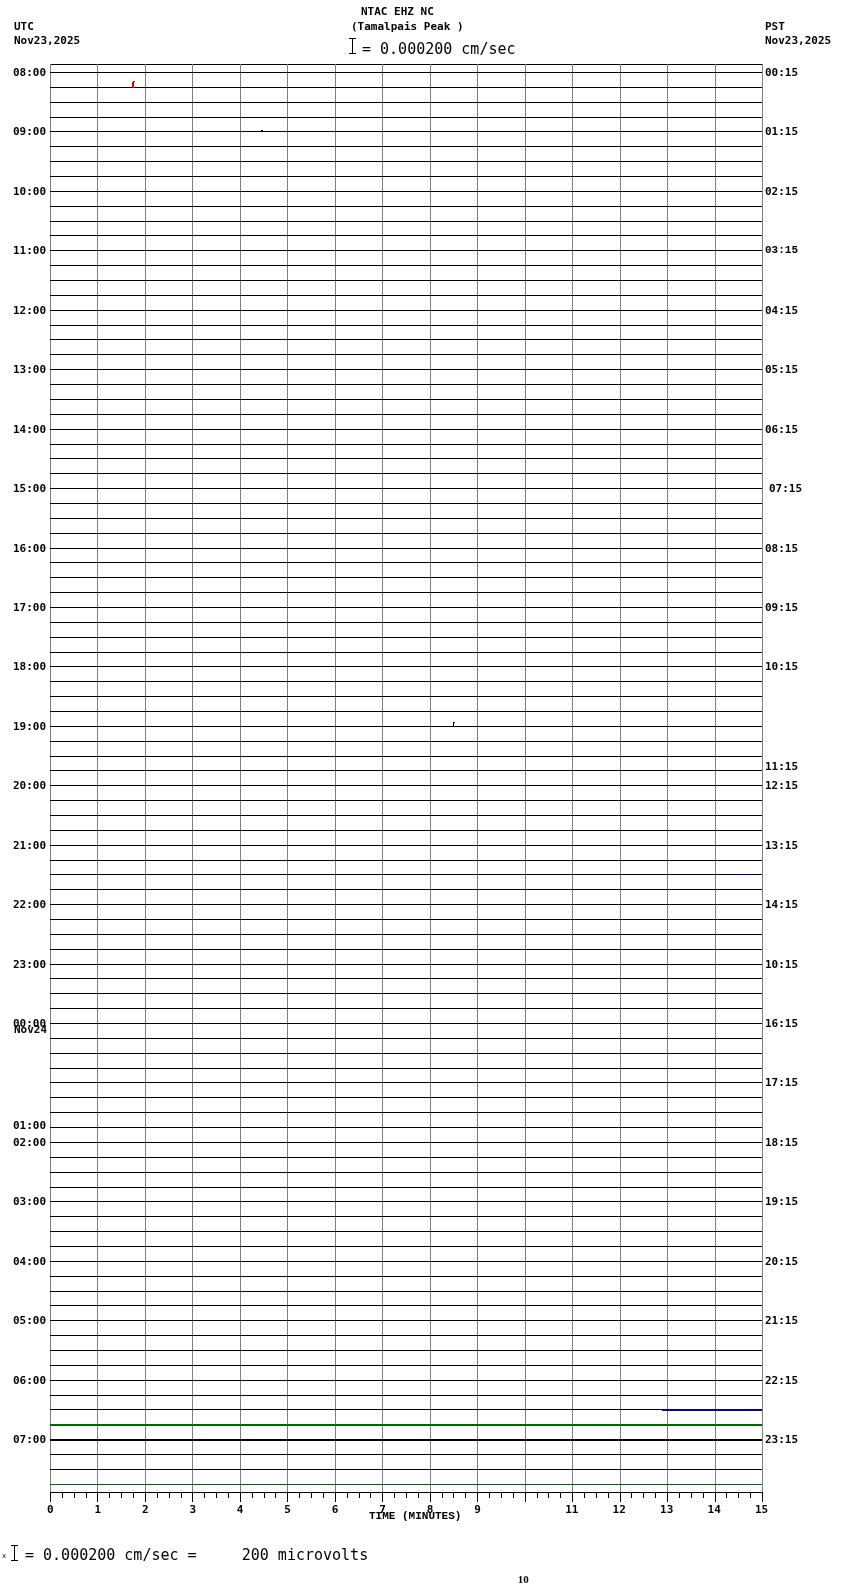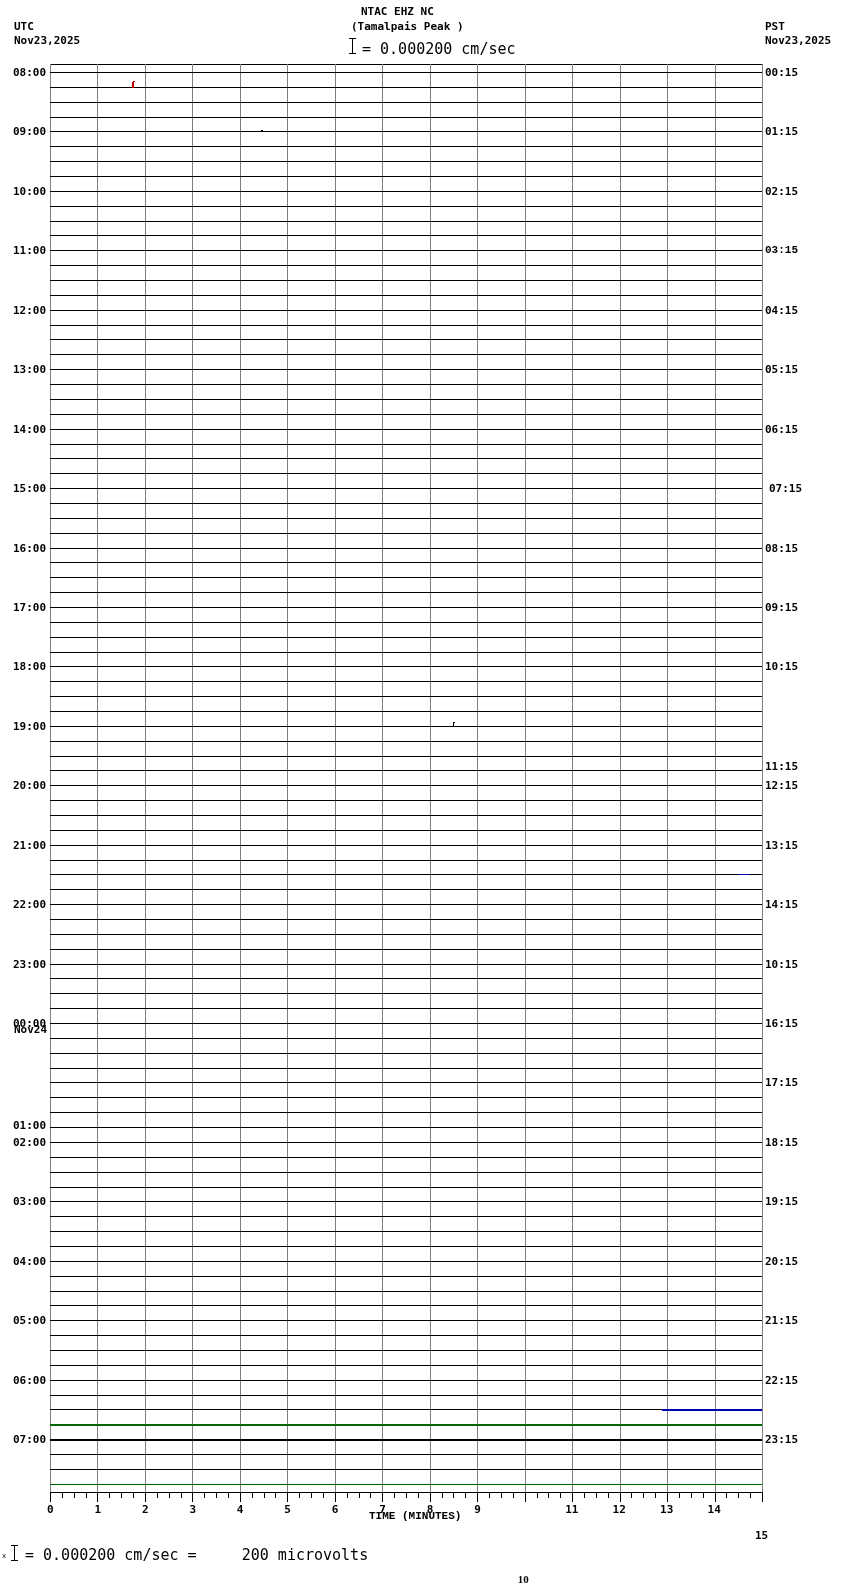--- a/index.html
+++ b/index.html
@@ -281,21 +281,21 @@
     <div class="lbl" style="left: 284.333px; top: 1503px;">5</div>
     <div class="lbl" style="left: 331.8px; top: 1503px;">6</div>
     <div class="lbl" style="left: 379.267px; top: 1503px;">7</div>
     <div class="lbl" style="left: 426.733px; top: 1503px;">8</div>
     <div class="lbl" style="left: 474.2px; top: 1503px;">9</div>
     <div class="lbl" style="left: 517.667px; top: 1573px; font-family: Liberation Serif, serif;">10</div>
     <div class="lbl" style="left: 565.133px; top: 1503px;">11</div>
     <div class="lbl" style="left: 612.6px; top: 1503px;">12</div>
     <div class="lbl" style="left: 660.067px; top: 1503px;">13</div>
     <div class="lbl" style="left: 707.533px; top: 1503px;">14</div>
-    <div class="lbl" style="left: 755px; top: 1503px; margin-top: 26px;">15</div>
+    <div class="lbl" style="left: 755px; top: 1503px;">15</div>
   </div>
 <div class="lbl" style="left:369px;top:1510px;font-family:Liberation Mono, monospace;">TIME (MINUTES)</div>
 
 <div>
   <div class="small" style="left:2px;top:1551px;font-size:7px;">x</div>
   <div style="position:absolute;left:11px;top:1545px;width:7px;height:16px;">
     <div style="position:absolute;left:3px;top:0;width:1px;height:16px;background:#000"></div>
     <div style="position:absolute;left:0;top:0;width:7px;height:1px;background:#000"></div>
     <div style="position:absolute;left:0;top:15px;width:7px;height:1px;background:#000"></div>
   </div>

